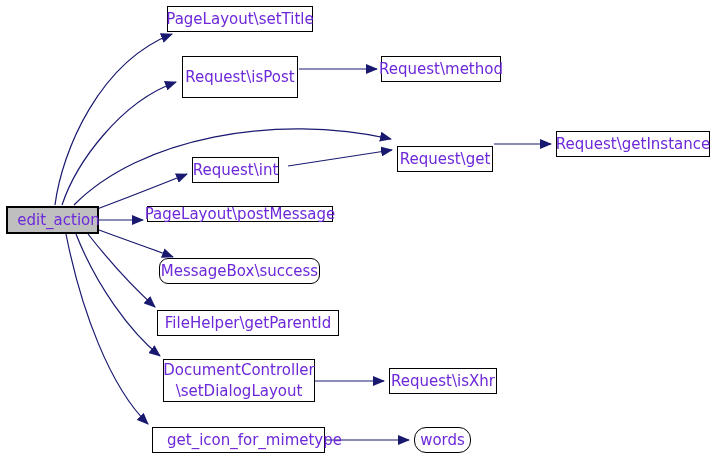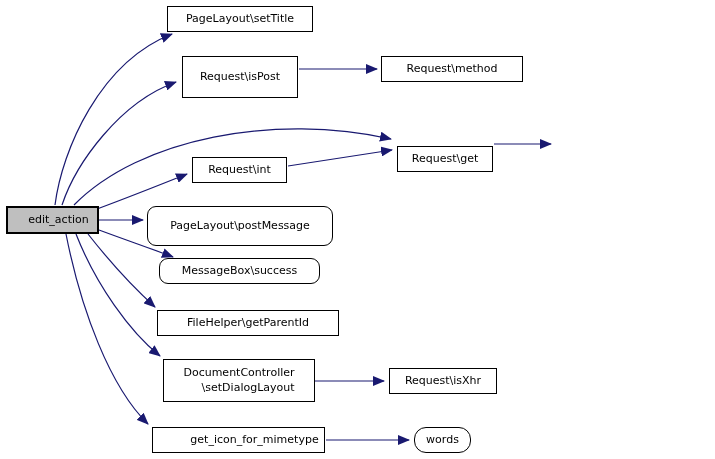--- a/index.html
+++ b/index.html
@@ -20,26 +20,26 @@
     left: 0;
     top: 0;
     z-index: 1;
   }
   .node {
     position: absolute;
     z-index: 2;
     box-sizing: border-box;
     border: 1px solid #000000;
     background: #ffffff;
-    color: #000000;
+    color: #6d28d9;
     display: flex;
     align-items: center;
     justify-content: center;
-    text-align: right;
-    font-size: 11px;
+    text-align: center;
+    font-size: 15px;
     line-height: 1.35;
     white-space: pre-line;
     cursor: pointer;
   }
   .node.root {
     background: #bfbfbf;
     border-width: 2px;
     cursor: default;
   }
 </style>
@@ -71,28 +71,29 @@
       <path d="M 326,440 L 409,440" marker-end="url(#arrow)"></path>
     </g>
   </svg>
 
   <div class="node root" style="left:6px; top:206px; width:93px; height:28px;padding-left:12px;">edit_action</div>
 
   <div class="node" style="left:167px; top:6px; width:146px; height:26px;">PageLayout\setTitle</div>
 
   <div class="node" style="left:182px; top:56px; width:116px; height:42px;">Request\isPost</div>
 
-  <div class="node" style="left:381px; top:56px; width:142px; height:26px;">Request\method</div>
+  <div class="node" style="left:381px; top:56px; width:120px; height:26px;">Request\method</div>
 
   <div class="node" style="left:397px; top:146px; width:96px; height:26px;">Request\get</div>
 
+  <div class="node" style="left:556px; top:131px; width:154px; height:26px;">Request\getInstance</div>
 
-  <div class="node" style="left:192px; top:157px; width:95px; height:26px;">Request\int</div>
+  <div class="node" style="left:192px; top:157px; width:87px; height:26px;">Request\int</div>
 
-  <div class="node" style="left:147px; top:206px; width:186px; height:40px;border-radius:9px;">PageLayout\postMessage</div>
+  <div class="node" style="left:147px; top:206px; width:186px; height:16px;">PageLayout\postMessage</div>
 
   <div class="node" style="left:159px; top:258px; width:161px; height:26px;border-radius:9px;">MessageBox\success</div>
 
   <div class="node" style="left:157px; top:310px; width:182px; height:26px;">FileHelper\getParentId</div>
 
   <div class="node" style="left:163px; top:359px; width:152px; height:43px;">DocumentController
 \setDialogLayout</div>
 
   <div class="node" style="left:389px; top:368px; width:108px; height:26px;">Request\isXhr</div>
 

